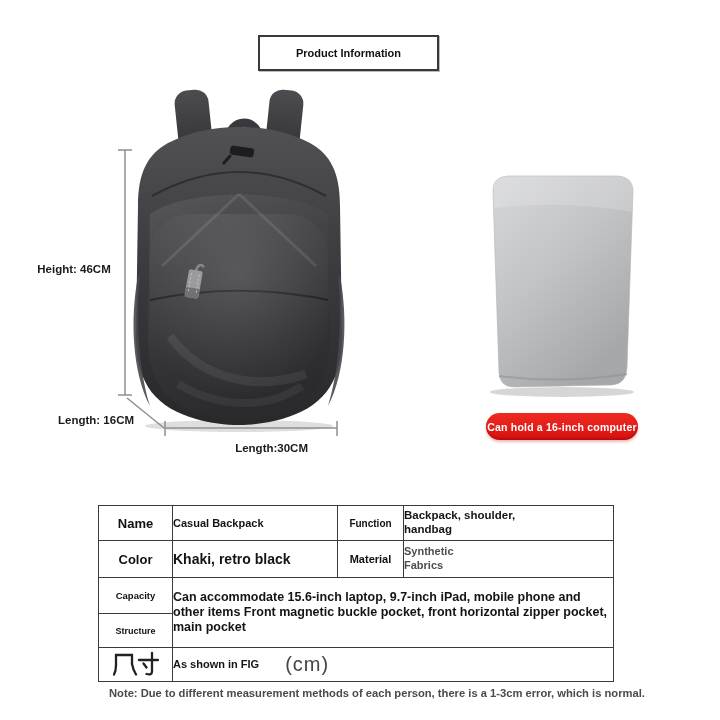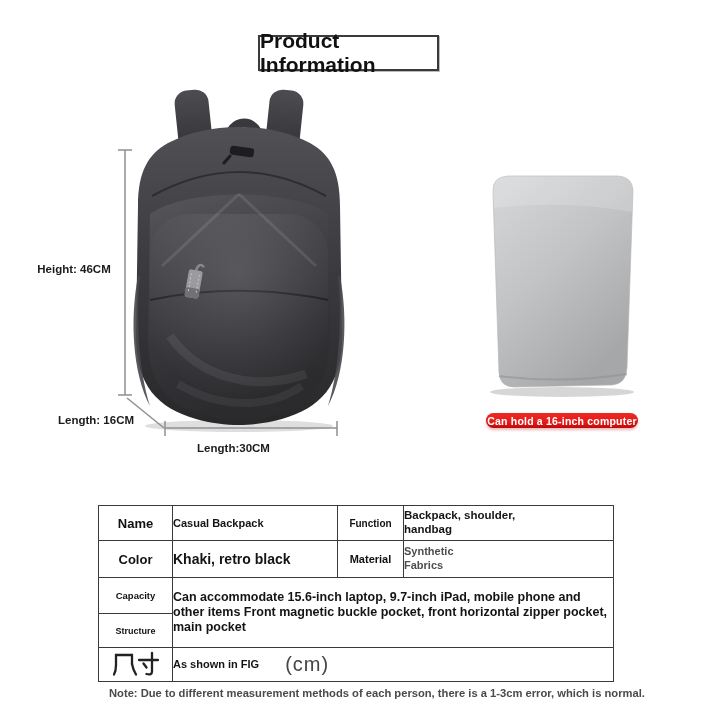--- a/index.html
+++ b/index.html
@@ -3,30 +3,30 @@
 <meta charset="utf-8">
 <style>
   html,body{margin:0;padding:0;background:#ffffff;}
   .page{position:relative;width:720px;height:720px;background:#ffffff;
         font-family:"Liberation Sans",sans-serif;color:#151515;overflow:hidden;}
 
   
   .title-box{position:absolute;left:258px;top:35px;width:177px;height:32px;
              border:2px solid #3a3a3a;background:#fff;display:flex;align-items:center;justify-content:center;
              box-shadow:1px 1px 0 #bbb;}
-  .title-box span{font-size:21px;font-weight:700;color:#111;}
+  .title-box span{font-size:11px;font-weight:700;color:#111;}
 
   
   .figure-svg{position:absolute;pointer-events:none;}
   .dim-label{position:absolute;font-weight:700;font-size:11.5px;color:#1a1a1a;white-space:nowrap;}
   .dim-height{left:30px;top:263px;width:88px;text-align:center;}
   .dim-width{left:58px;top:414px;}
-  .dim-length{left:176px;top:442px;width:115px;text-align:center;}
+  .dim-length{left:193px;top:442px;width:115px;text-align:right;}
 
-  .badge{position:absolute;left:486px;top:413px;width:152px;height:15px;border-radius:14px;
+  .badge{position:absolute;left:486px;top:413px;width:152px;height:27px;border-radius:14px;
          display:flex;align-items:center;justify-content:center;
          background:linear-gradient(#ee2a22,#d91111);
          box-shadow:0 2px 3px rgba(190,0,0,.28), inset 0 -2px 3px rgba(120,0,0,.35);
          color:#fff;font-size:10.5px;font-weight:700;letter-spacing:.2px;white-space:nowrap;}
 
   
   .spec{position:absolute;left:98px;top:505px;width:515px;border-collapse:collapse;table-layout:fixed;}
   .spec td{border:1.6px solid #3a3a3a;vertical-align:middle;padding:0;background:#fff;}
   .lab{text-align:center;font-weight:700;color:#111;}
   .lab-name,.lab-color{font-size:13px;}

